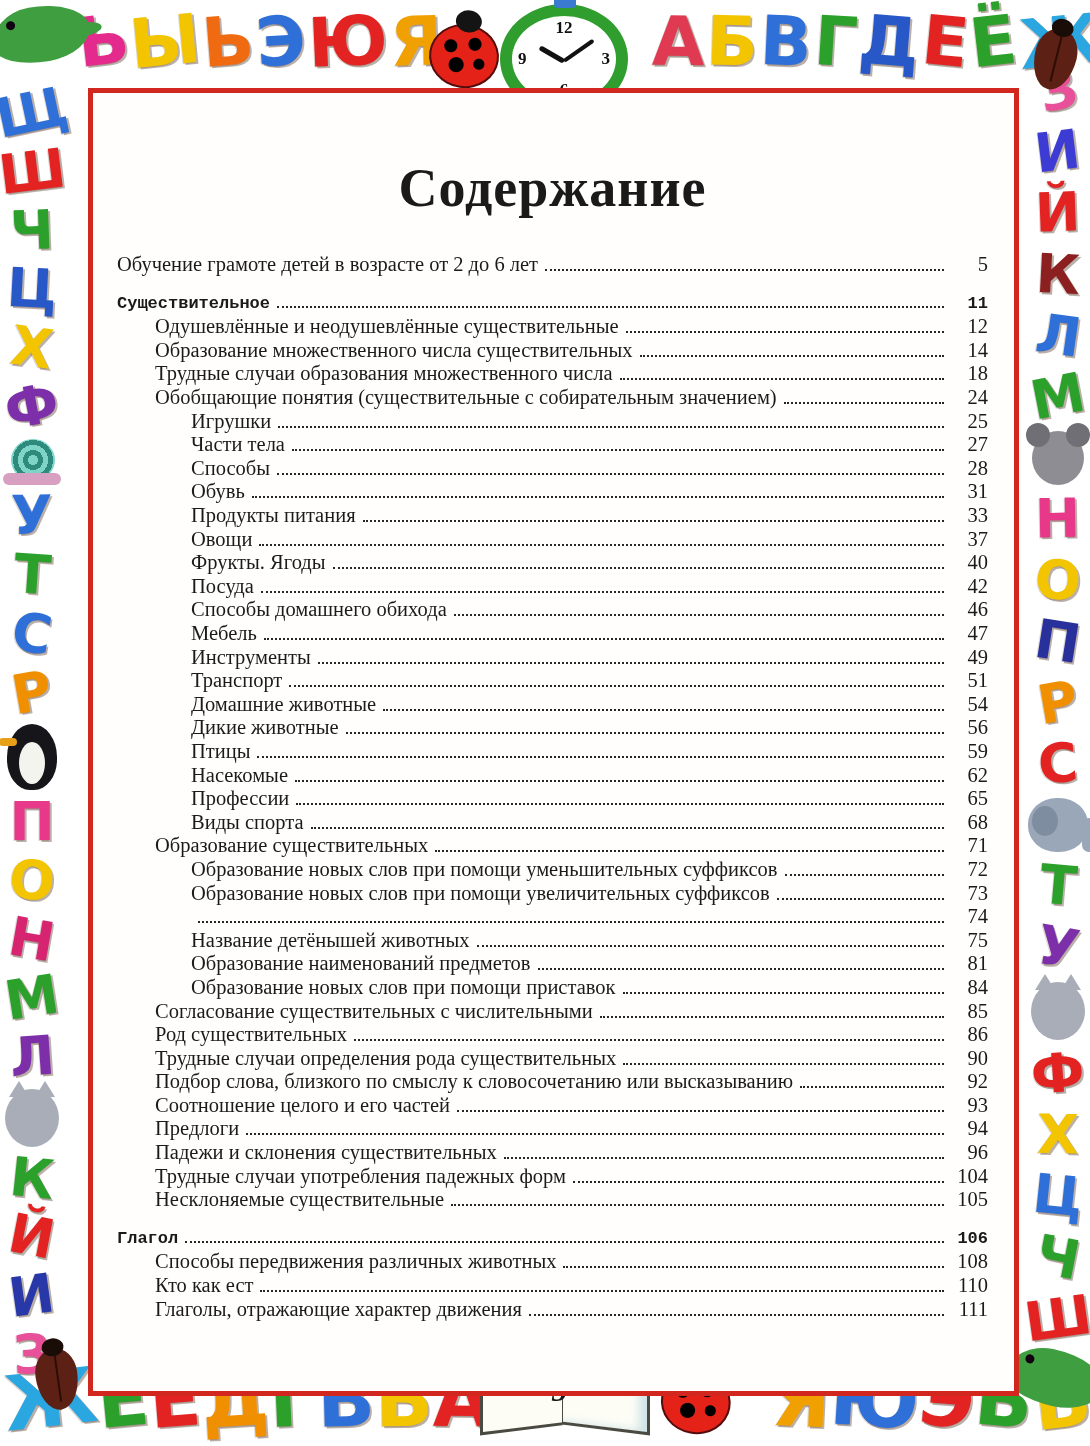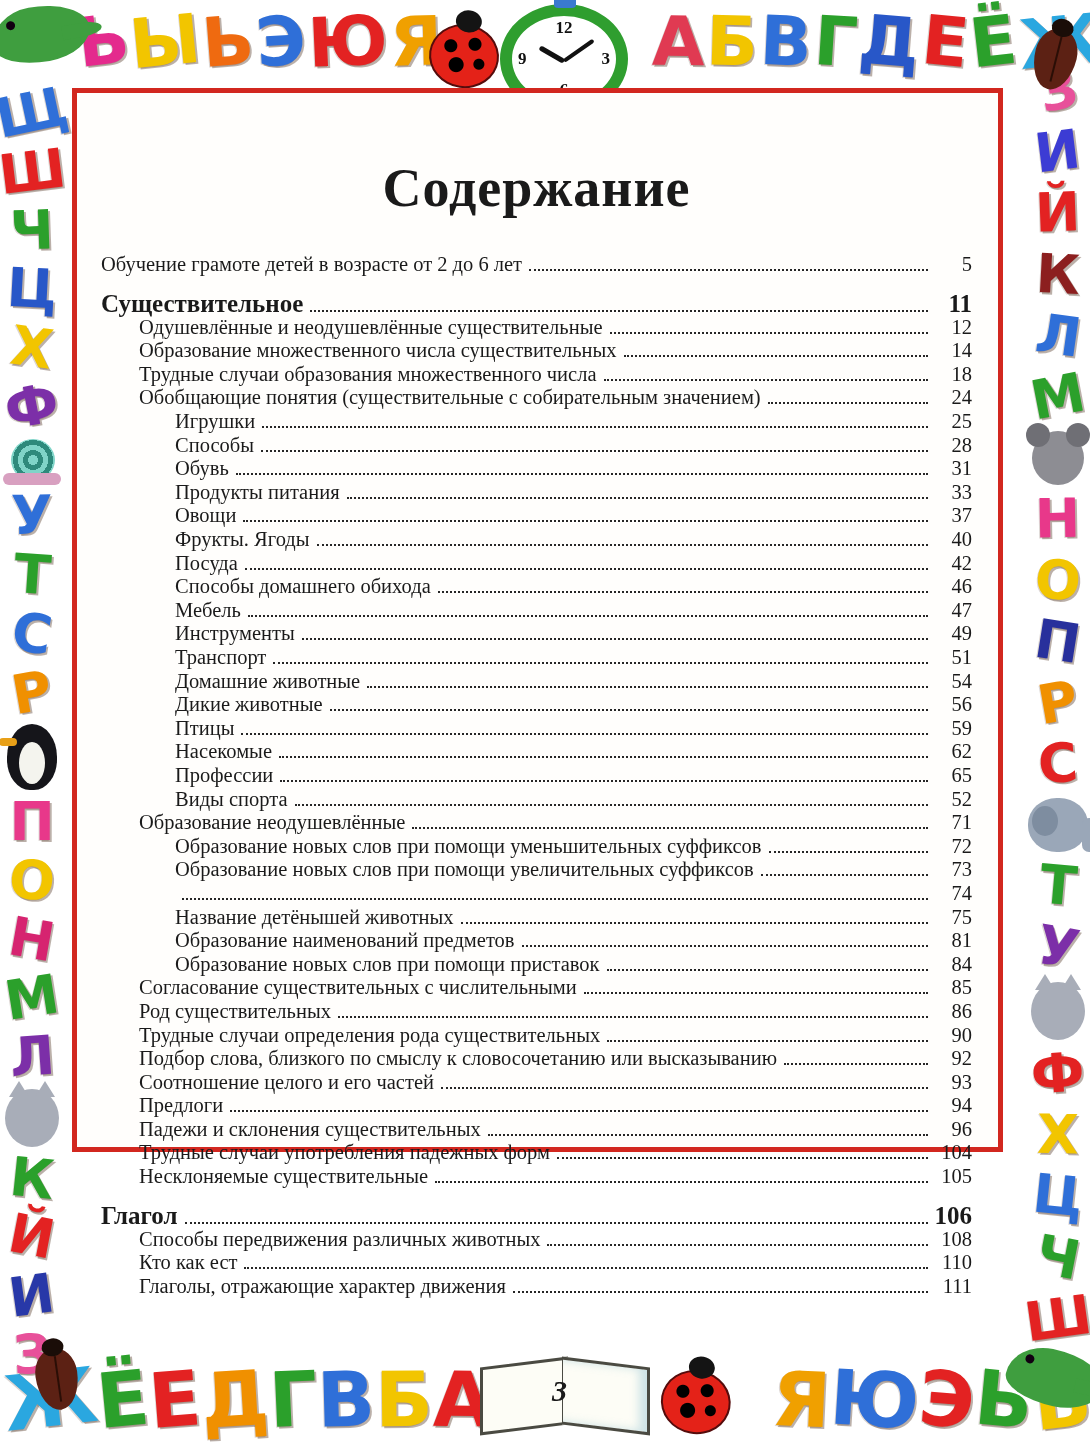--- a/index.html
+++ b/index.html
@@ -1,29 +1,29 @@
 <!DOCTYPE html>
 <html><head>
 <meta charset="utf-8">
 <style>
   html,body{margin:0;padding:0;background:#ffffff;}
   .screen{position:relative;width:1090px;height:1446px;background:#ffffff;overflow:hidden;
           font-family:"Liberation Serif", serif;color:#1a1a1a;}
 
   
-  .frame{position:absolute;left:72px;top:88px;width:931px;height:1064px;
+  .frame{position:absolute;left:88px;top:88px;width:931px;height:1308px;
          border:5px solid #d2271f;background:#fffefc;box-sizing:border-box;z-index:3;
          padding:0 26px 0 24px;}
   .title{font-size:54px;font-weight:bold;text-align:center;margin:64px 0 34px 0;
          letter-spacing:1px;line-height:1.15;}
   .toc{display:block;}
   .toc-row{display:flex;align-items:baseline;font-size:20.5px;line-height:23.6px;}
   .toc-row.lvl1{padding-left:38px;}
   .toc-row.lvl2{padding-left:74px;justify-content:center;}
-  .toc-row.bold .lbl, .toc-row.bold .pg{font-weight:bold;font-size:25px;}
+  .toc-row.bold .lbl, .toc-row.bold .pg{font-weight:bold;font-size:17px;font-family:Liberation Mono, monospace;}
   .toc-row.gap{margin-top:15px;}
   .lbl{white-space:nowrap;}
   .dots{flex:1 1 auto;min-width:18px;border-bottom:2.5px dotted #262626;margin:0 4px 4px 7px;}
   .pg{min-width:40px;text-align:right;white-space:nowrap;}
 
   
   .bside{position:absolute;display:flex;z-index:2;}
   .b-top{left:64px;right:-12px;top:-6px;height:96px;justify-content:space-between;align-items:center;}
   .b-bottom{left:4px;right:-8px;bottom:-10px;height:112px;justify-content:space-between;align-items:center;}
   .b-left{left:0px;top:86px;bottom:64px;width:64px;flex-direction:column;justify-content:space-between;align-items:center;}
@@ -239,20 +239,25 @@
     <span class="lbl">Обобщающие понятия (существительные с собирательным значением)</span>
     <span class="dots"></span>
     <span class="pg">24</span>
   </div>
         <div class="toc-row lvl2">
     <span class="lbl">Игрушки</span>
     <span class="dots"></span>
     <span class="pg">25</span>
   </div>
         <div class="toc-row lvl2">
+    <span class="lbl">Части тела</span>
+    <span class="dots"></span>
+    <span class="pg">27</span>
+  </div>
+        <div class="toc-row lvl2">
     <span class="lbl">Способы</span>
     <span class="dots"></span>
     <span class="pg">28</span>
   </div>
         <div class="toc-row lvl2">
     <span class="lbl">Обувь</span>
     <span class="dots"></span>
     <span class="pg">31</span>
   </div>
         <div class="toc-row lvl2">
@@ -316,24 +321,24 @@
     <span class="pg">62</span>
   </div>
         <div class="toc-row lvl2">
     <span class="lbl">Профессии</span>
     <span class="dots"></span>
     <span class="pg">65</span>
   </div>
         <div class="toc-row lvl2">
     <span class="lbl">Виды спорта</span>
     <span class="dots"></span>
-    <span class="pg">52</span>
-  </div>
-        <div class="toc-row lvl1">
-    <span class="lbl">Образование неодушевлённые</span>
+    <span class="pg">68</span>
+  </div>
+        <div class="toc-row lvl1">
+    <span class="lbl">Образование существительных</span>
     <span class="dots"></span>
     <span class="pg">71</span>
   </div>
         <div class="toc-row lvl2">
     <span class="lbl">Образование новых слов при помощи уменьшительных суффиксов</span>
     <span class="dots"></span>
     <span class="pg">72</span>
   </div>
         <div class="toc-row lvl2">
     <span class="lbl">Образование новых слов при помощи увеличительных суффиксов</span>

